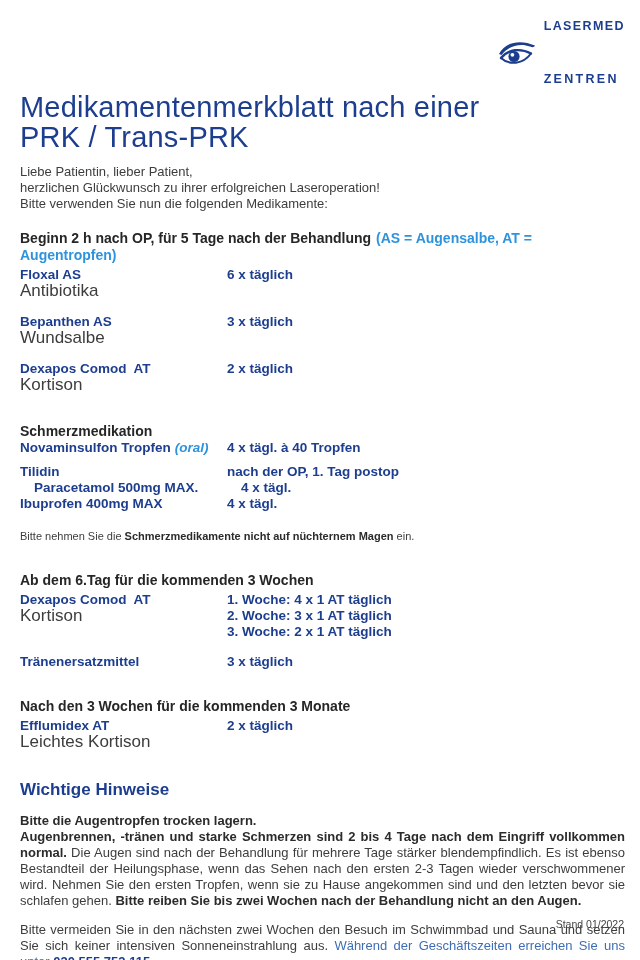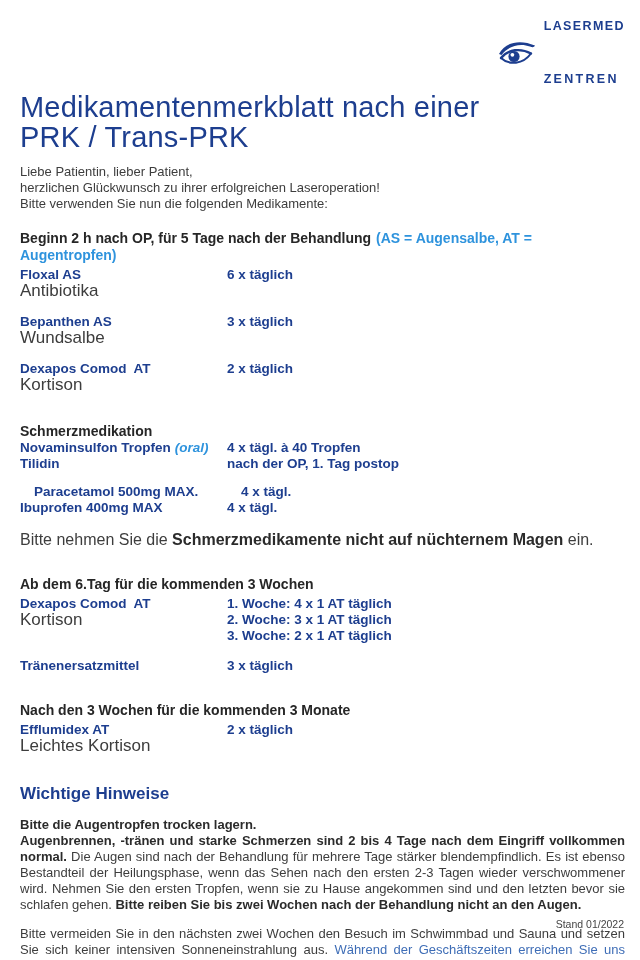--- a/index.html
+++ b/index.html
@@ -37,21 +37,21 @@
   .med-row{display:flex;align-items:flex-start;margin-top:3px;}
   .gap-row{margin-top:15px;}
   .gap-row-sm{margin-top:14px;}
   .med-left{width:207px;flex:0 0 207px;}
   .med-name{color:var(--navy);font-weight:bold;font-size:13.5px;line-height:16px;white-space:pre-wrap;}
   .name-note{color:var(--light-blue);font-style:italic;font-weight:bold;margin-left:4px;}
   .med-desc{font-size:17px;line-height:16px;color:var(--body-text);}
   .med-dose{color:var(--navy);font-weight:bold;font-size:13.5px;line-height:16px;}
   .med-dose div{line-height:16px;}
   
-  .magen-note{margin-top:16px;font-size:16px;line-height:16px;}
+  .magen-note{margin-top:16px;font-size:11px;line-height:16px;}
   
   .hinweise{margin-top:30px;}
   .hinweise h2{margin:0;color:var(--navy);font-size:17px;font-weight:bold;}
   .hinweise p{margin:13px 0 0 0;font-size:13px;line-height:16px;text-align:justify;}
   .rn-b{font-weight:bold;color:#2b2b2b;}
   .rn-blue{color:var(--contact-blue);}
   .rn-blue-b{color:var(--navy);font-weight:bold;}
   
   .version{position:absolute;right:16px;top:918px;font-size:10.5px;color:#454545;}
 </style>
@@ -120,29 +120,29 @@
   <section class="sec sec-b">
     <div class="sec-header">Schmerzmedikation</div>
     <div class="med-row" style="margin-top:0;">
       <div class="med-left">
         <div class="med-name"><span>Novaminsulfon Tropfen</span><span class="name-note">(oral)</span></div>
       </div>
       <div class="med-dose">
           <div>4 x tägl. à 40 Tropfen</div>
         </div>
     </div>
-    <div class="med-row" style="margin-top:0;">
+    <div class="med-row" style="margin-top:8px;">
       <div class="med-left">
         <div class="med-name">Tilidin</div>
       </div>
       <div class="med-dose">
           <div>nach der OP, 1. Tag postop</div>
         </div>
     </div>
-    <div class="med-row" style="margin-top:12px;padding-left:14px;">
+    <div class="med-row" style="margin-top:0;padding-left:14px;">
       <div class="med-left">
         <div class="med-name">Paracetamol 500mg MAX.</div>
       </div>
       <div class="med-dose">
           <div>4 x tägl.</div>
         </div>
     </div>
     <div class="med-row" style="margin-top:0;">
       <div class="med-left">
         <div class="med-name">Ibuprofen 400mg MAX</div>

